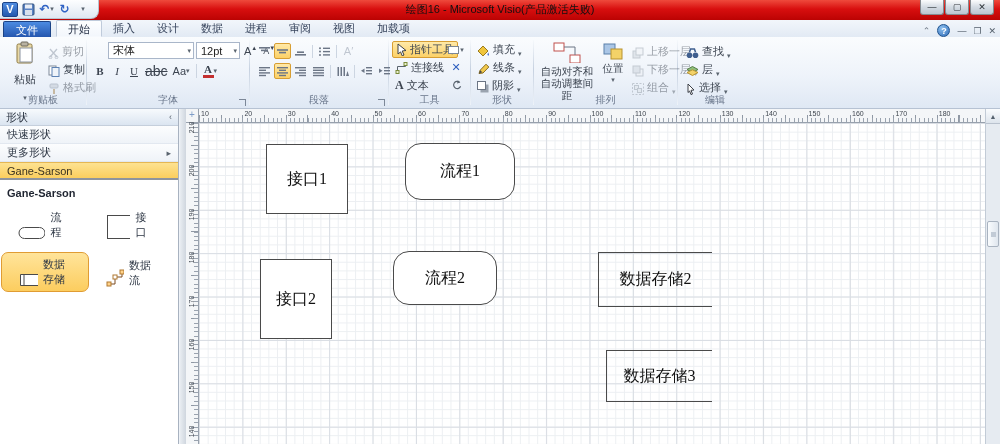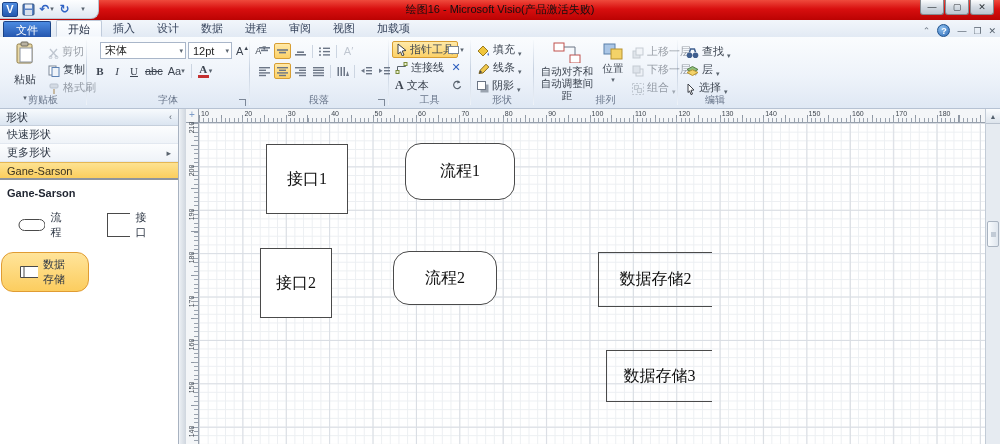--- a/index.html
+++ b/index.html
@@ -41,21 +41,21 @@
 
   
   .g-clip{width:86px}
   .paste-btn{position:absolute;left:7px;top:4px;width:36px;height:60px;display:flex;flex-direction:column;align-items:center;justify-content:flex-start;gap:8px;color:#3c4450}
   .clip-col{position:absolute;left:46px;top:6px;display:flex;flex-direction:column;gap:2px}
 
   
   .g-font{width:162px}
   .combo{height:17px;background:#fff;border:1px solid #a9b6c9;display:flex;align-items:center;padding:0 2px 0 4px;color:#222}
   .combo .caret{margin-left:auto}
-  .font-row1{position:absolute;left:13px;top:5px;display:flex;gap:2px;align-items:center}
+  .font-row1{position:absolute;left:21px;top:5px;display:flex;gap:2px;align-items:center}
   .font-row2{position:absolute;left:5px;top:26px;display:flex;gap:1px;align-items:center}
   .fbtn{min-width:16px;height:16px;display:flex;align-items:center;justify-content:center;color:#3c4450;padding:0 2px}
   .fc-wrap{display:flex;flex-direction:column;align-items:center;line-height:10px}
   .fc-bar{width:11px;height:3px;background:#c43030;margin-top:1px}
   .vbar{width:1px;height:14px;background:#ccd5e1;margin:0 3px}
 
   
   .g-para{width:138px}
   .para-row1{position:absolute;left:6px;top:6px;display:flex;gap:1px;align-items:center}
   .para-row2{position:absolute;left:6px;top:26px;display:flex;gap:1px;align-items:center}
@@ -87,39 +87,39 @@
 
   
   .panel{position:absolute;left:0;top:109px;width:179px;height:335px;background:#fff;border-right:1px solid #a8b2c0}
   .panel-head{height:17px;background:linear-gradient(#f7fafd,#dbe5f1);border-bottom:1px solid #c5cfdc;display:flex;align-items:center;padding:0 6px;color:#2d3644}
   .panel-head .chev{margin-left:auto;color:#5a646f;font-size:9px}
   .panel-row{height:18px;display:flex;align-items:center;padding:0 7px;border-bottom:1px solid #e2e8f0;background:linear-gradient(#fcfdfe,#eff3f8);color:#2d3644}
   .panel-row .chev{margin-left:auto;color:#5a646f;font-size:9px}
   .panel-row.gs{background:linear-gradient(#fde291,#fbce5e);border-top:1px solid #e5b753;border-bottom:2px solid #8e949e;color:#3a3220}
   .section-title{padding:7px 7px 3px;font-weight:bold;color:#1e2430}
   .stencil{display:grid;grid-template-columns:88px 84px;padding:4px 1px;row-gap:8px}
-  .st-item{display:flex;align-items:center;gap:5px;padding:4px 17px;color:#2d3644}
-  .st-item.hl{background:linear-gradient(#ffe49a,#fccd5f);border:1px solid #e09c33;border-radius:12px}
+  .st-item{display:flex;align-items:flex-end;gap:5px;padding:4px 17px;color:#2d3644}
+  .st-item.hl{background:linear-gradient(#ffe49a,#fccd5f);border:1px solid #e09c33;border-radius:7px}
   .panel-strip{position:absolute;left:180px;top:109px;width:6px;height:335px;background:linear-gradient(90deg,#e9edf2,#cfd6de)}
 
   
   .corner{position:absolute;left:186px;top:109px;width:13px;height:14px;background:#f3f5f7;border-right:1px solid #98a1ad;border-bottom:1px solid #98a1ad;color:#7d9cc8;font-size:10px;line-height:12px;text-align:center}
   .h-ruler{position:absolute;left:199px;top:109px;width:786px;height:14px;background:#f4f6f8;border-bottom:1px solid #98a1ad;background-image:repeating-linear-gradient(90deg,#9aa3af 0 1px,transparent 1px 4.34px),repeating-linear-gradient(90deg,#8f98a4 0 1px,transparent 1px 21.7px);background-size:100% 4px,100% 7px;background-position:left bottom,left bottom;background-repeat:no-repeat,no-repeat}
   .v-ruler{position:absolute;left:186px;top:123px;width:13px;height:321px;background:#f4f6f8;border-right:1px solid #98a1ad;background-image:repeating-linear-gradient(180deg,#9aa3af 0 1px,transparent 1px 4.34px),repeating-linear-gradient(180deg,#8f98a4 0 1px,transparent 1px 21.7px);background-size:4px 100%,7px 100%;background-position:right top,right top;background-repeat:no-repeat,no-repeat}
   .hlab{position:absolute;top:1px;font-size:7px;color:#3e454e}
   .vlab{position:absolute;left:-1px;width:13px;font-size:7px;color:#3e454e;transform:rotate(-90deg);text-align:center}
   .canvas{position:absolute;left:199px;top:123px;width:786px;height:321px;background-color:#fff;background-image:linear-gradient(to right,#d9dde3 1px,transparent 1px),linear-gradient(to bottom,#d9dde3 1px,transparent 1px),linear-gradient(to right,#ecEFF2 1px,transparent 1px),linear-gradient(to bottom,#eceff2 1px,transparent 1px);background-size:43.4px 43.4px,43.4px 43.4px,8.68px 8.68px,8.68px 8.68px}
 
   .vshape{position:absolute;display:flex;align-items:center;justify-content:center;background:#fff;border:1.4px solid #4a4a4a;font-family:"Liberation Serif","DejaVu Serif",serif;font-size:16px;color:#111}
   .process{border-radius:16px}
   .datastore{border-right:none;background:transparent}
   .s1{left:67px;top:21px;width:82px;height:70px}
   .s2{left:206px;top:20px;width:110px;height:57px}
   .s3{left:406px;top:22px;width:111px;height:55px}
-  .s4{left:61px;top:125px;width:72px;height:70px}
+  .s4{left:61px;top:136px;width:72px;height:80px}
   .s5{left:194px;top:128px;width:104px;height:54px}
   .s6{left:399px;top:129px;width:114px;height:55px}
   .s7{left:64px;top:227px;width:72px;height:77px}
   .s8{left:198px;top:226px;width:105px;height:53px}
   .s9{left:407px;top:227px;width:106px;height:52px}
 
   .vscroll{position:absolute;left:985px;top:109px;width:15px;height:335px;background:#e6ebf1;border-left:1px solid #c2cbd6}
   .vs-btn{height:15px;display:flex;align-items:center;justify-content:center;background:linear-gradient(#fafcfe,#dde4ec);border-bottom:1px solid #b9c2ce;color:#55616e;font-size:7px}
   .vs-thumb{position:absolute;left:1px;top:112px;width:12px;height:26px;background:linear-gradient(90deg,#fafcfe,#dfe6ee);border:1px solid #a9b3c0;border-radius:2px}
   .vs-thumb::after{content:"";position:absolute;left:3px;top:10px;width:5px;height:5px;background:#c2cbd6}
@@ -232,21 +232,21 @@
         </div>
       <div class="fbtn" style="font-size:9px">
           <span>A</span>
           <span style="font-size:6px;margin-top:-5px">▼</span>
         </div>
     </div>
     <div class="font-row2">
       <div class="fbtn" style="font-weight:bold;font-family:'Liberation Serif',serif">B</div>
       <div class="fbtn" style="font-style:italic;font-family:'Liberation Serif',serif">I</div>
       <div class="fbtn" style="text-decoration:underline;font-family:'Liberation Serif',serif">U</div>
-      <div class="fbtn" style="text-decoration:line-through;font-size:11px">abc</div>
+      <div class="fbtn" style="text-decoration:line-through;font-size:14px">abc</div>
       <div class="fbtn">
           <span>Aa</span>
           <span class="caret">▾</span>
         </div>
       <div class="vbar"></div>
       <div class="fbtn">
         <span class="fc-wrap">
             <span style="font-family:'Liberation Serif',serif;font-weight:bold">A</span>
             <span class="fc-bar"></span>
           </span>
@@ -536,20 +536,29 @@
           <rect x="1.5" y="1.5" width="23" height="23" fill="#fff" stroke="#4a4a4a"></rect>
         </svg>
       <span>接口</span>
     </div>
     <div class="st-item hl">
       <svg width="30" height="14">
           <path d="M29,1.5 L1.5,1.5 L1.5,12.5 L29,12.5" fill="#fff" stroke="#4a4a4a"></path>
           <line x1="5" y1="1.5" x2="5" y2="12.5" stroke="#4a4a4a"></line>
         </svg>
       <span>数据存储</span>
+    </div>
+    <div class="st-item">
+      <svg width="22" height="20">
+          <path d="M3,16 L9,16 L9,9 L16,9 L16,4" fill="none" stroke="#7a4a20"></path>
+          <rect x="1" y="14" width="4" height="4" fill="#ffd28a" stroke="#b07830"></rect>
+          <rect x="14" y="2" width="4" height="4" fill="#ffd28a" stroke="#b07830"></rect>
+          <rect x="7" y="7" width="4" height="4" fill="#fff" stroke="#b07830"></rect>
+        </svg>
+      <span>数据流</span>
     </div>
   </div>
 </div>
 <div class="panel-strip"></div>
 
 <div class="corner">+</div>
 <div class="h-ruler">
     <span class="hlab" style="left: 2px;">10</span>
     <span class="hlab" style="left: 45.4px;">20</span>
     <span class="hlab" style="left: 88.8px;">30</span>

